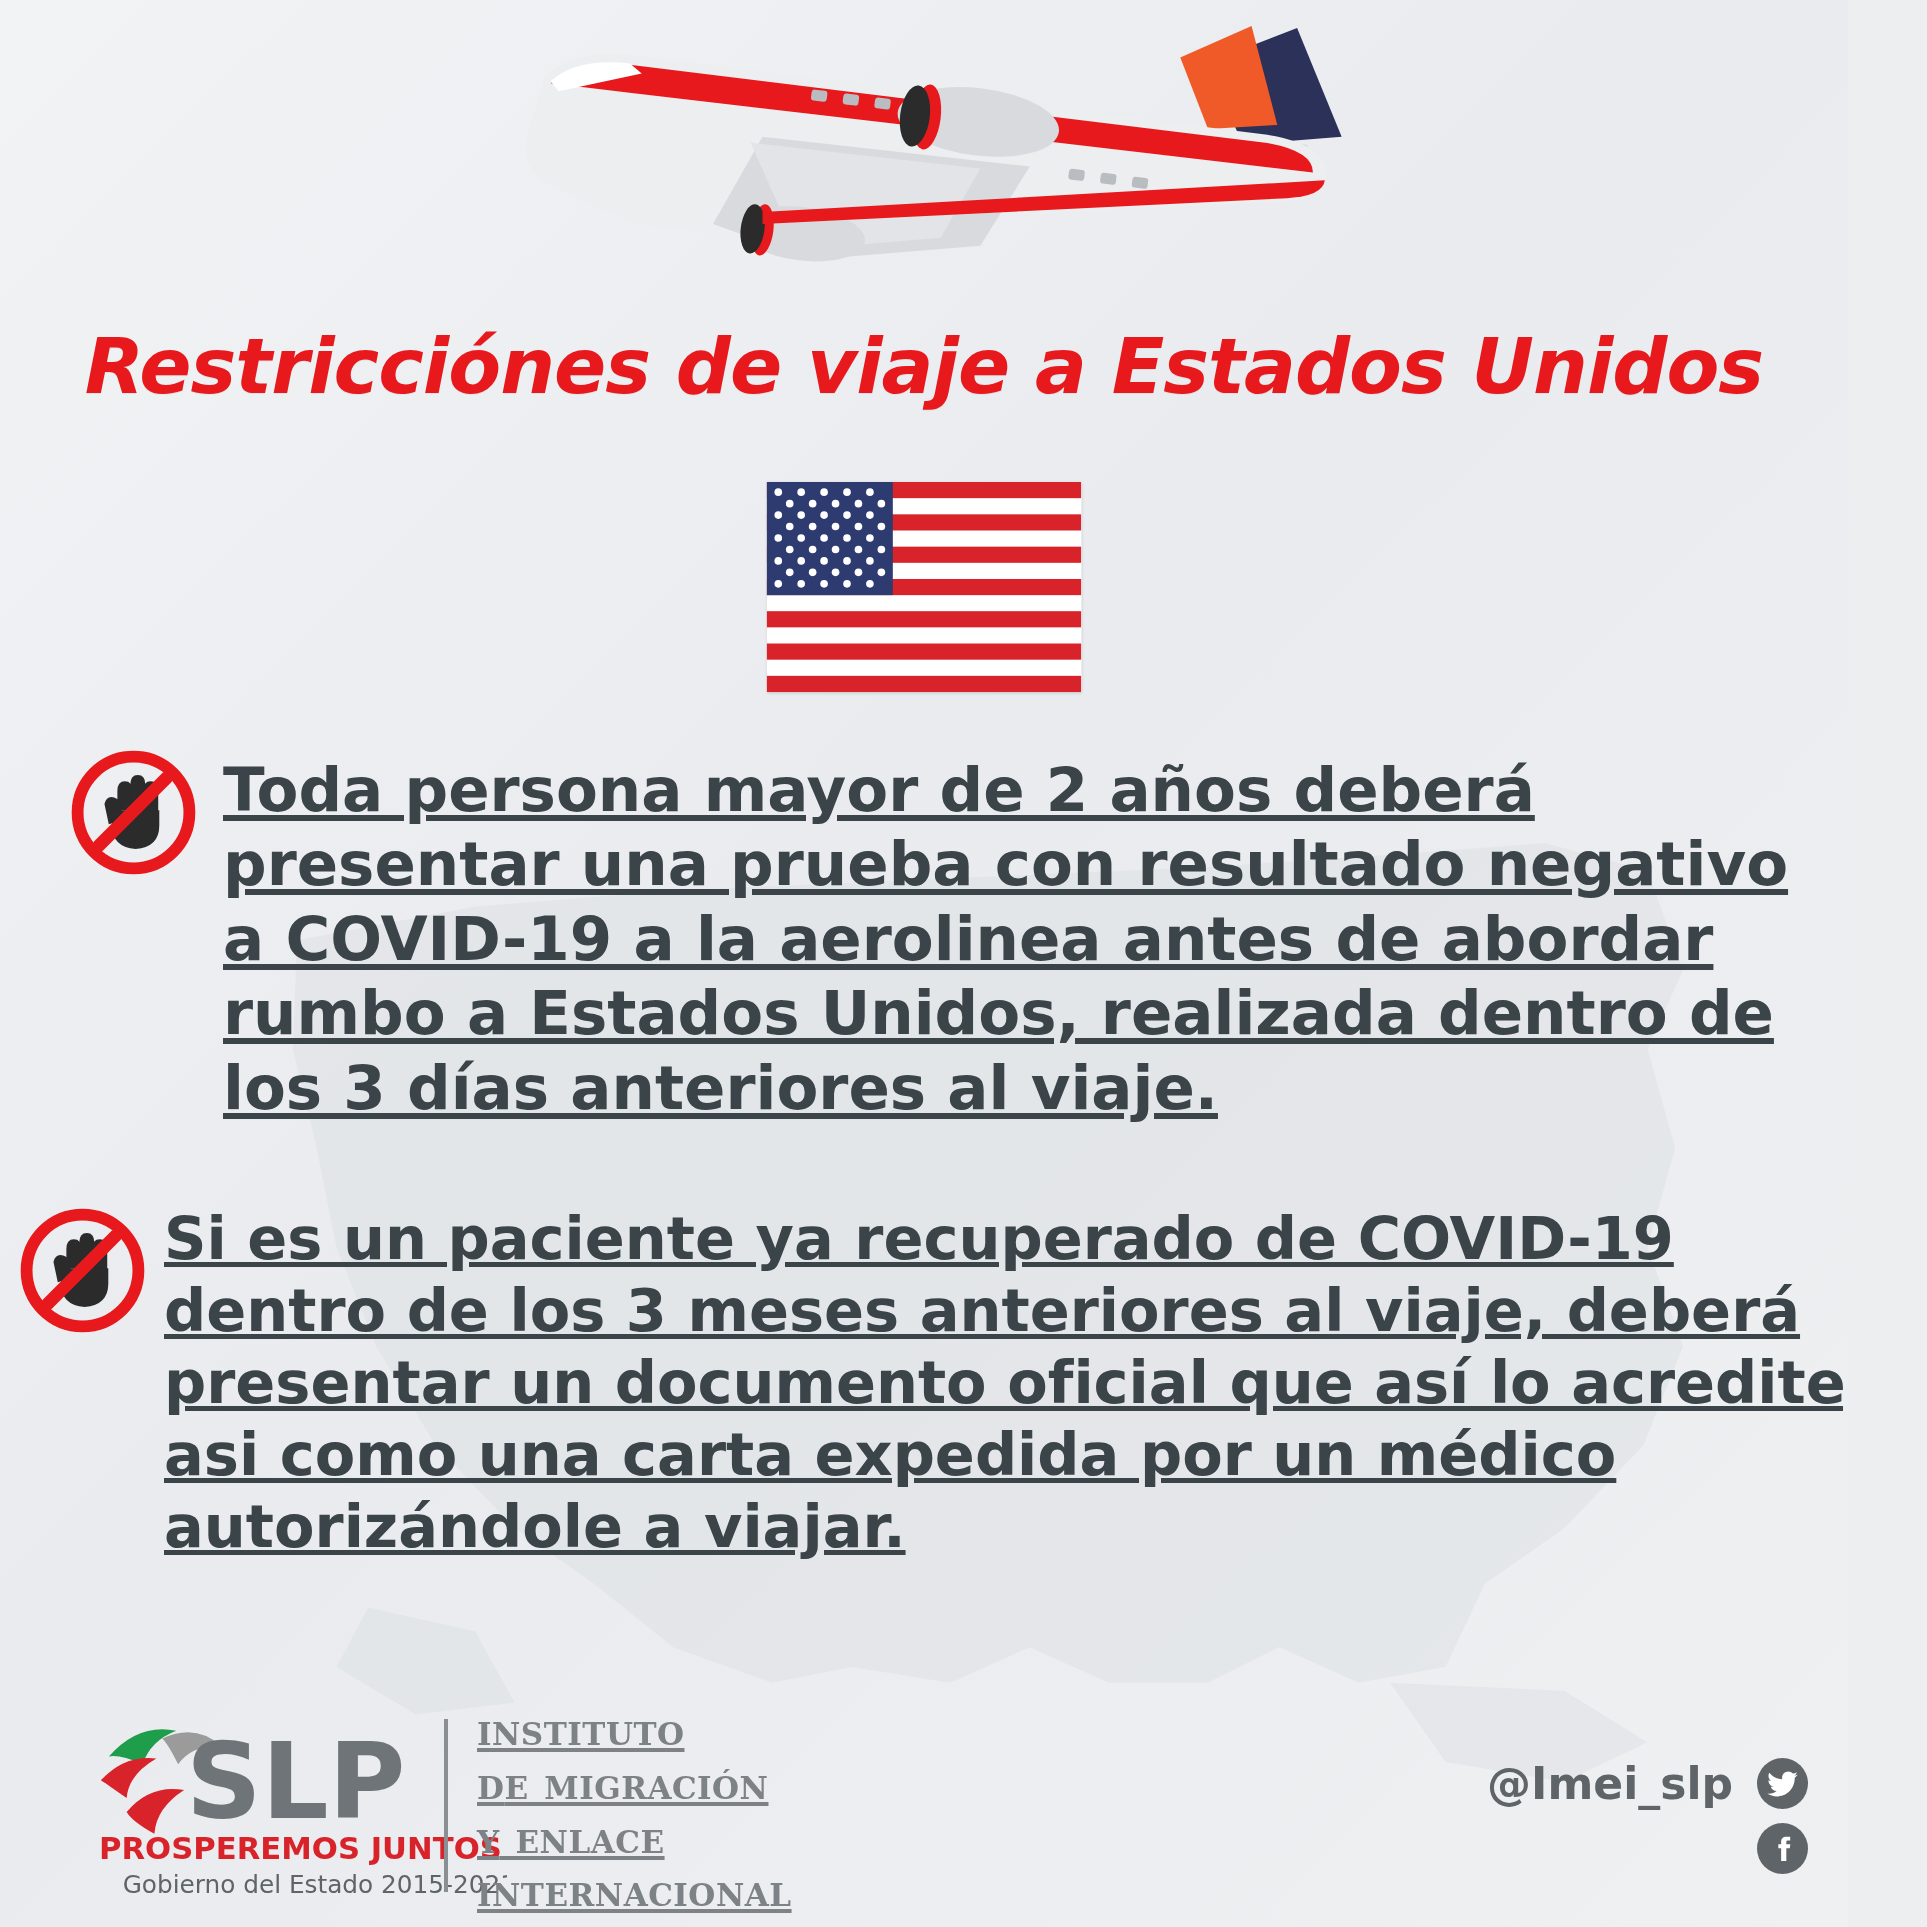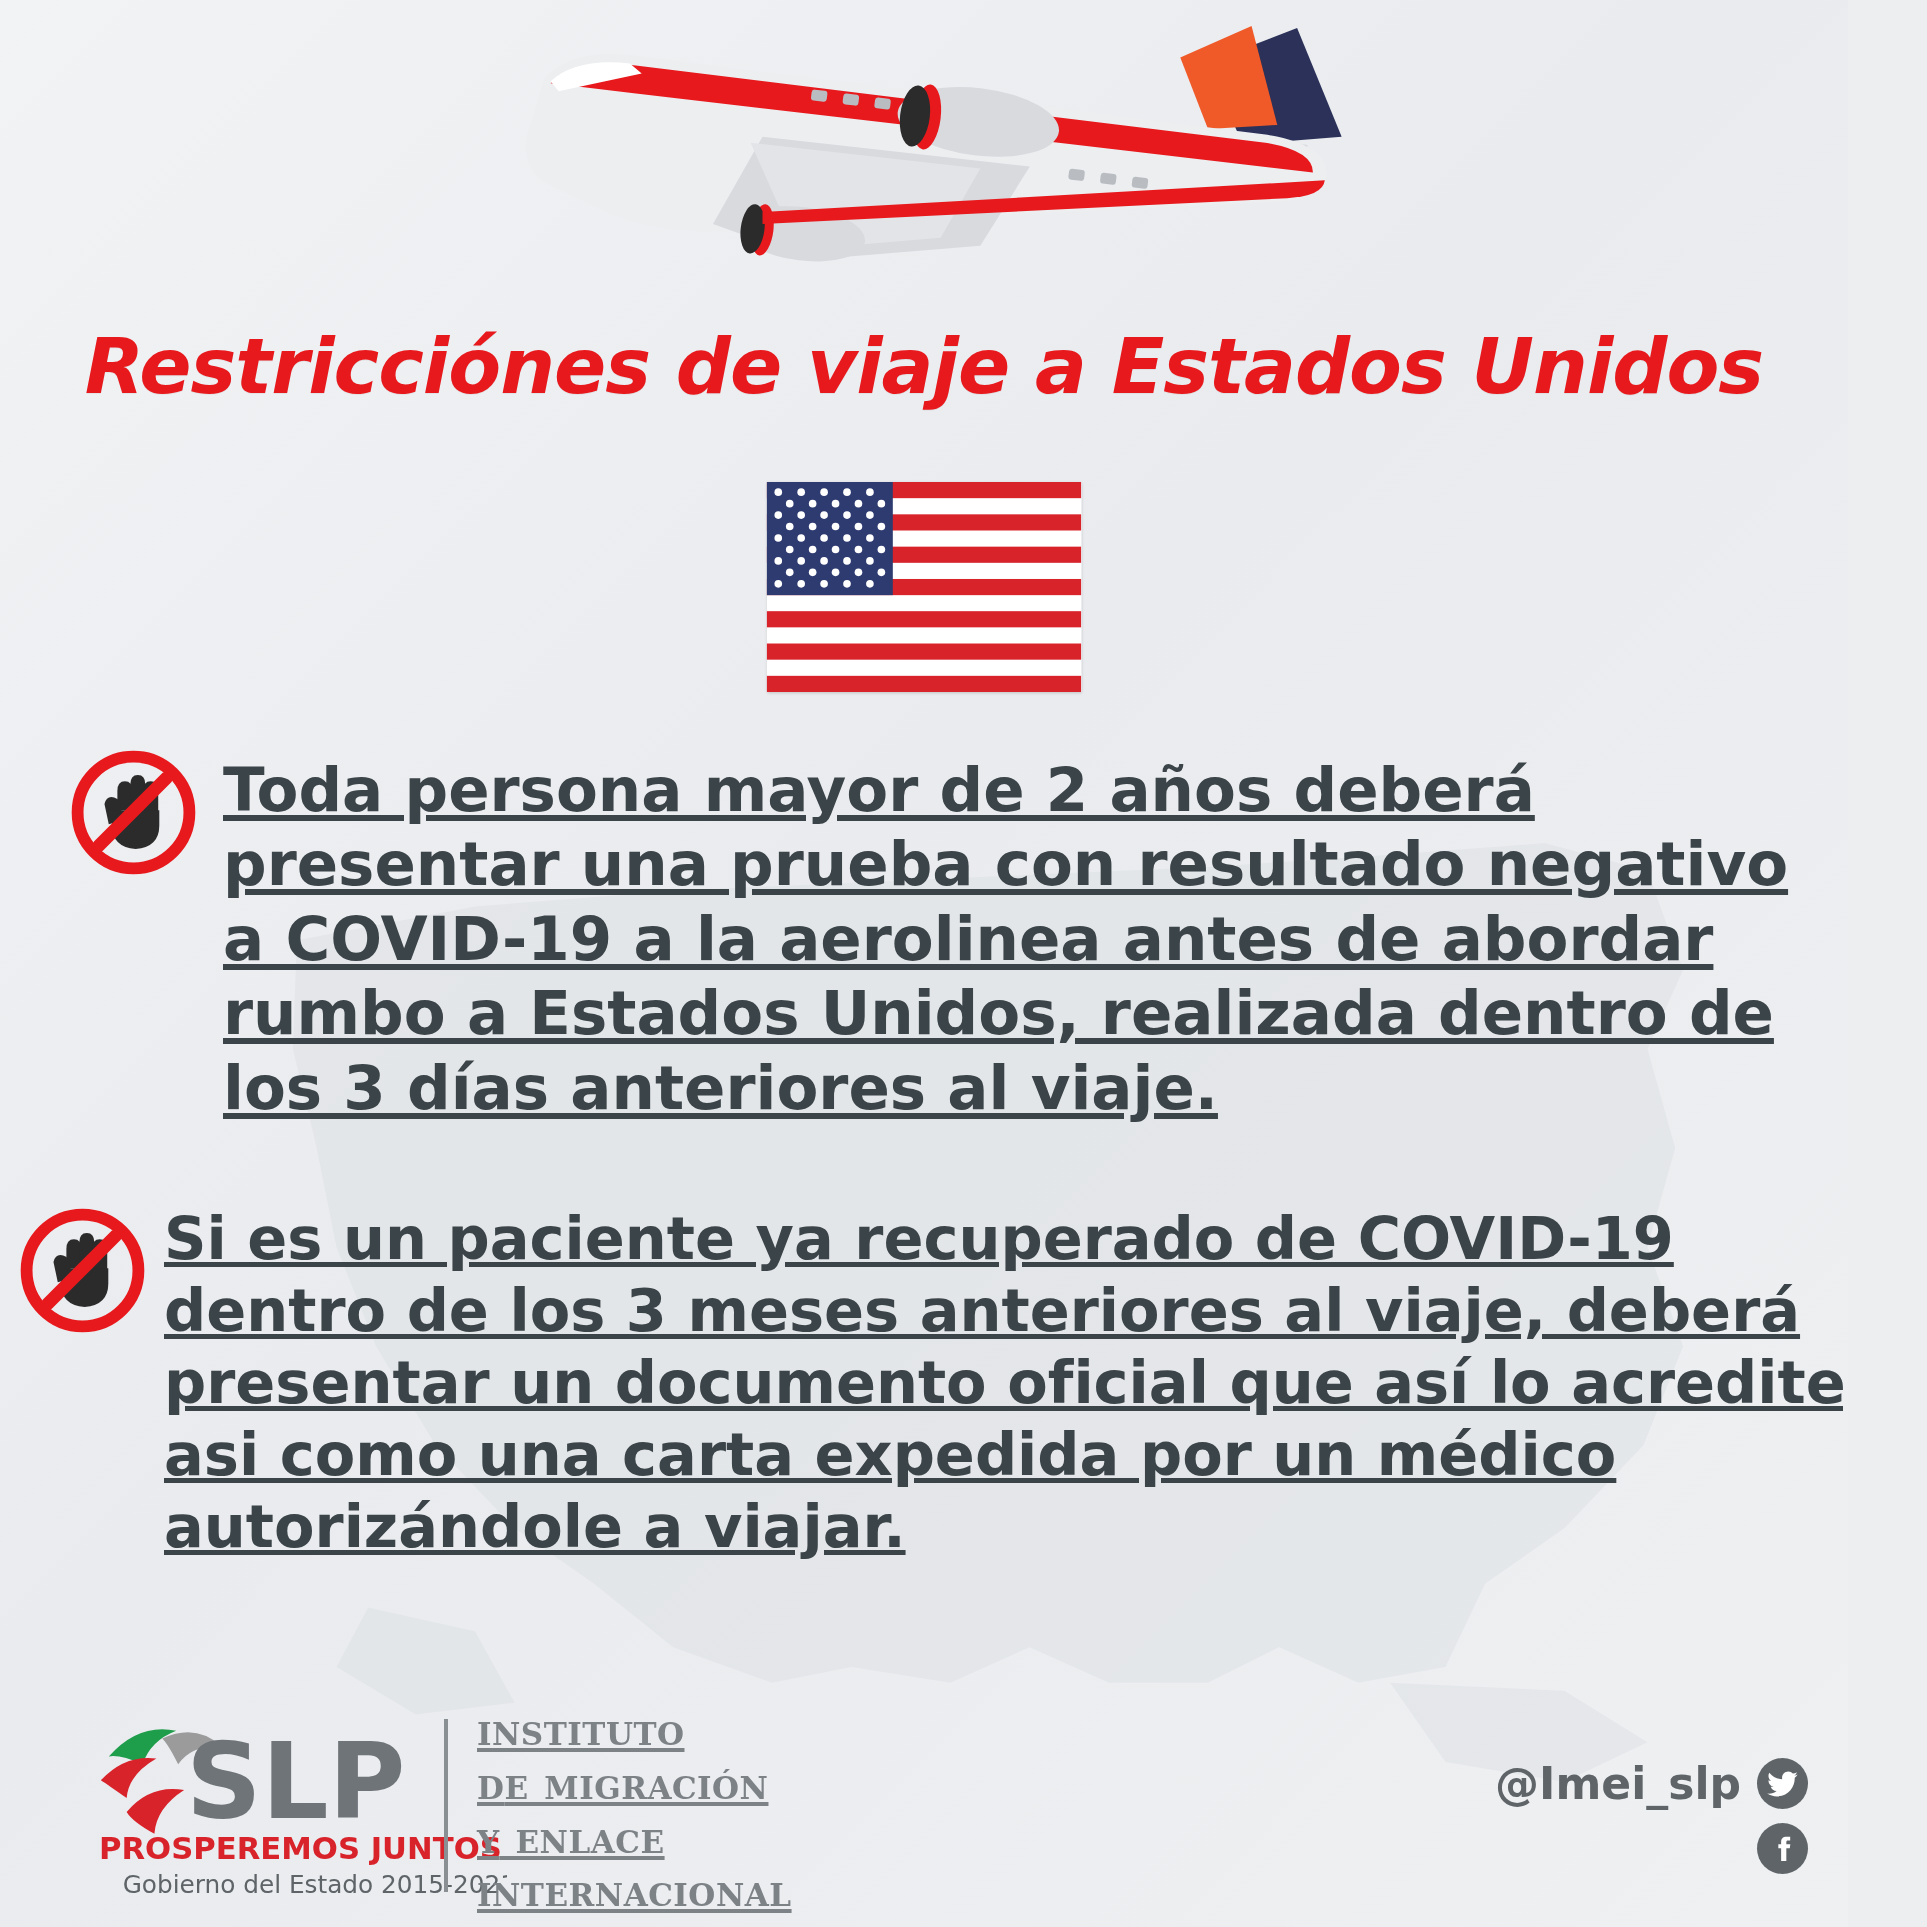--- a/index.html
+++ b/index.html
@@ -164,21 +164,21 @@
   .social {
     position: absolute;
     right: 40px;
     bottom: 40px;
     text-align: right;
   }
   .social-row {
     display: flex;
     align-items: center;
     justify-content: flex-end;
-    gap: 16px;
+    gap: 24px;
     margin-bottom: 14px;
   }
   .social-handle {
     font-family: "DejaVu Sans", sans-serif;
     font-weight: 700;
     font-size: 44px;
     color: #5e6468;
   }
   .social-account {
     font-family: "DejaVu Sans", sans-serif;

